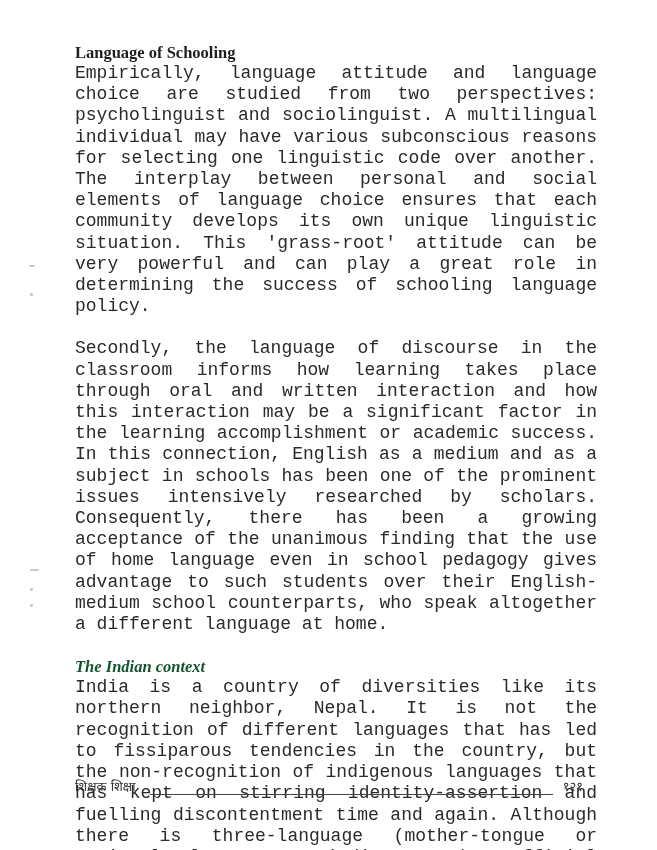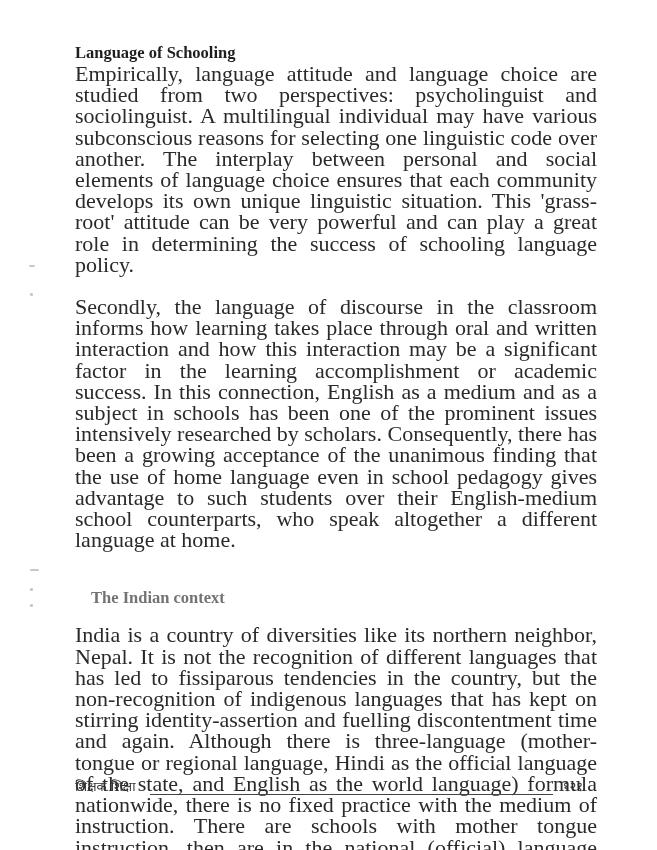--- a/index.html
+++ b/index.html
@@ -23,31 +23,33 @@
   }
   .heading {
     font-weight: bold;
     font-size: 16.5px;
     line-height: 21px;
     margin: 0;
     color: #1e1e1e;
   }
   .subheading {
     font-weight: bold;
+    font-style: italic;
     font-size: 16.5px;
     line-height: 21px;
-    margin: 16px;
-    color: #737373;
+    margin: 0;
+    color: #14532d;
   }
   .para {
-    font-size: 22px;
+    font-size: 18px;
     line-height: 21.2px;
     text-align: justify;
     margin: 0;
     hyphens: none;
+    font-family: Liberation Mono, monospace;
   }
   .gap {
     height: 21px;
   }
   .footer {
     position: absolute;
     left: 75px;
     top: 775px;
     width: 522px;
     height: 20px;

